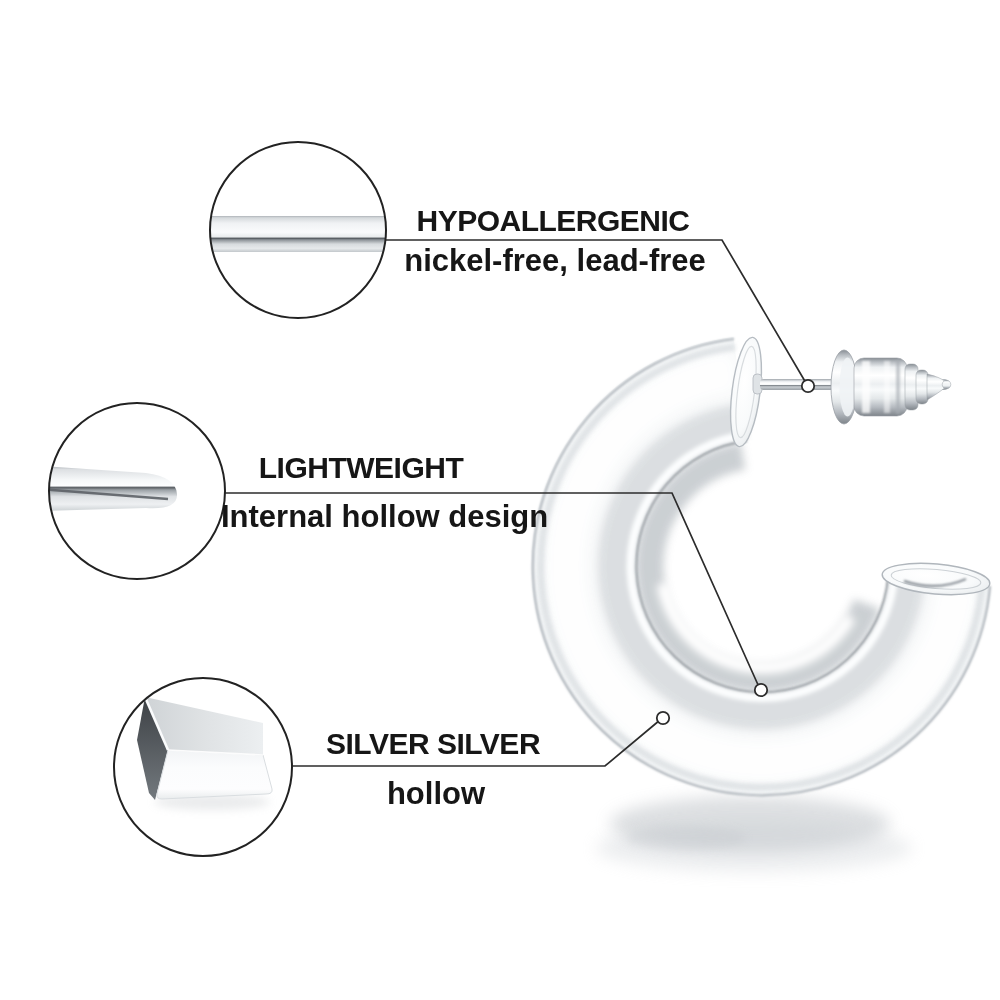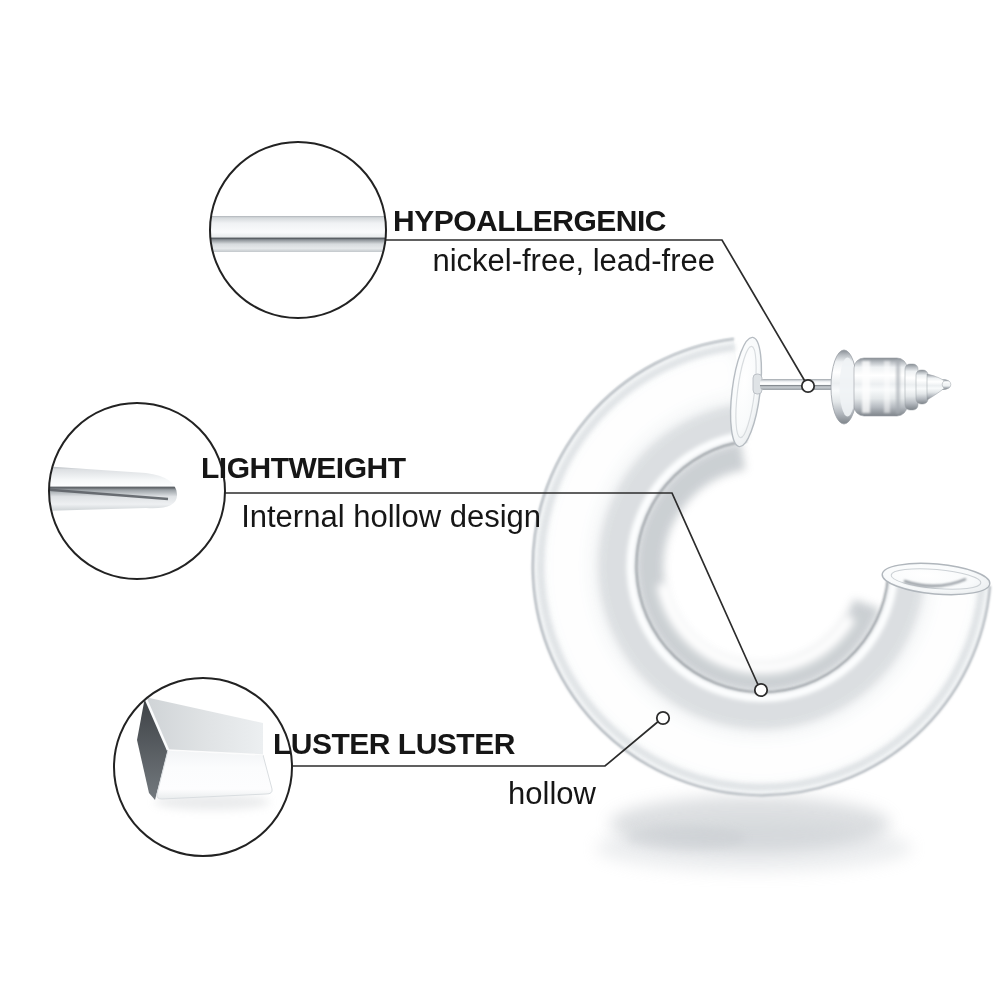--- a/index.html
+++ b/index.html
@@ -5,25 +5,25 @@
   html,body{margin:0;padding:0;}
   body{
     width:1000px;height:1000px;position:relative;overflow:hidden;
     background:var(--background,#ffffff);
     font-family:"Liberation Sans", sans-serif;
   }
   .stage{position:absolute;inset:0;width:1000px;height:1000px;}
   svg.art{position:absolute;left:0;top:0;}
   .co-title{
     position:absolute;font-weight:700;font-size:30px;letter-spacing:-0.5px;
-    color:var(--text,#161616);line-height:1.1;white-space:nowrap;
+    color:var(--text,#161616);text-align:center;line-height:1.1;white-space:nowrap;
   }
   .co-sub{
-    position:absolute;font-weight:400;font-size:31px;letter-spacing:0;
-    color:var(--text,#161616);text-align:right;line-height:1.15;white-space:nowrap;
+    position:absolute;font-weight:700;font-size:31px;letter-spacing:0;
+    color:var(--text,#161616);text-align:center;line-height:1.15;white-space:nowrap;
   }
   .lline{stroke:var(--line,#2c2c2c);stroke-width:1.7;fill:none;}
   .dot{fill:#ffffff;stroke:var(--line,#2c2c2c);stroke-width:1.8;}
   .magbg{fill:#ffffff;}
   .magring{fill:none;stroke:var(--circle-stroke,#222222);stroke-width:2;}
   .hoopbase{stroke:var(--silver-light,#f4f6f7);}
 </style>
 </head>
 <body>
 
@@ -210,16 +210,16 @@
     <circle class="magring" cx="203" cy="767" r="89"></circle>
   </g>
 </svg>
 
   <div class="co-title" style="left:393px;top:204px;width:320px">HYPOALLERGENIC</div>
   <div class="co-sub" style="left:395px;top:243px;width:320px">nickel-free, lead-free</div>
 
   <div class="co-title" style="left:201px;top:451px;width:320px">LIGHTWEIGHT</div>
   <div class="co-sub" style="left:221px;top:499px;width:320px">Internal hollow design</div>
 
-  <div class="co-title" style="left:273px;top:727px;width:320px">LUSTER LUSTER</div>
+  <div class="co-title" style="left:273px;top:727px;width:320px">SILVER SILVER</div>
   <div class="co-sub" style="left:276px;top:776px;width:320px">hollow</div>
 
 </div>
 
 </body></html>

